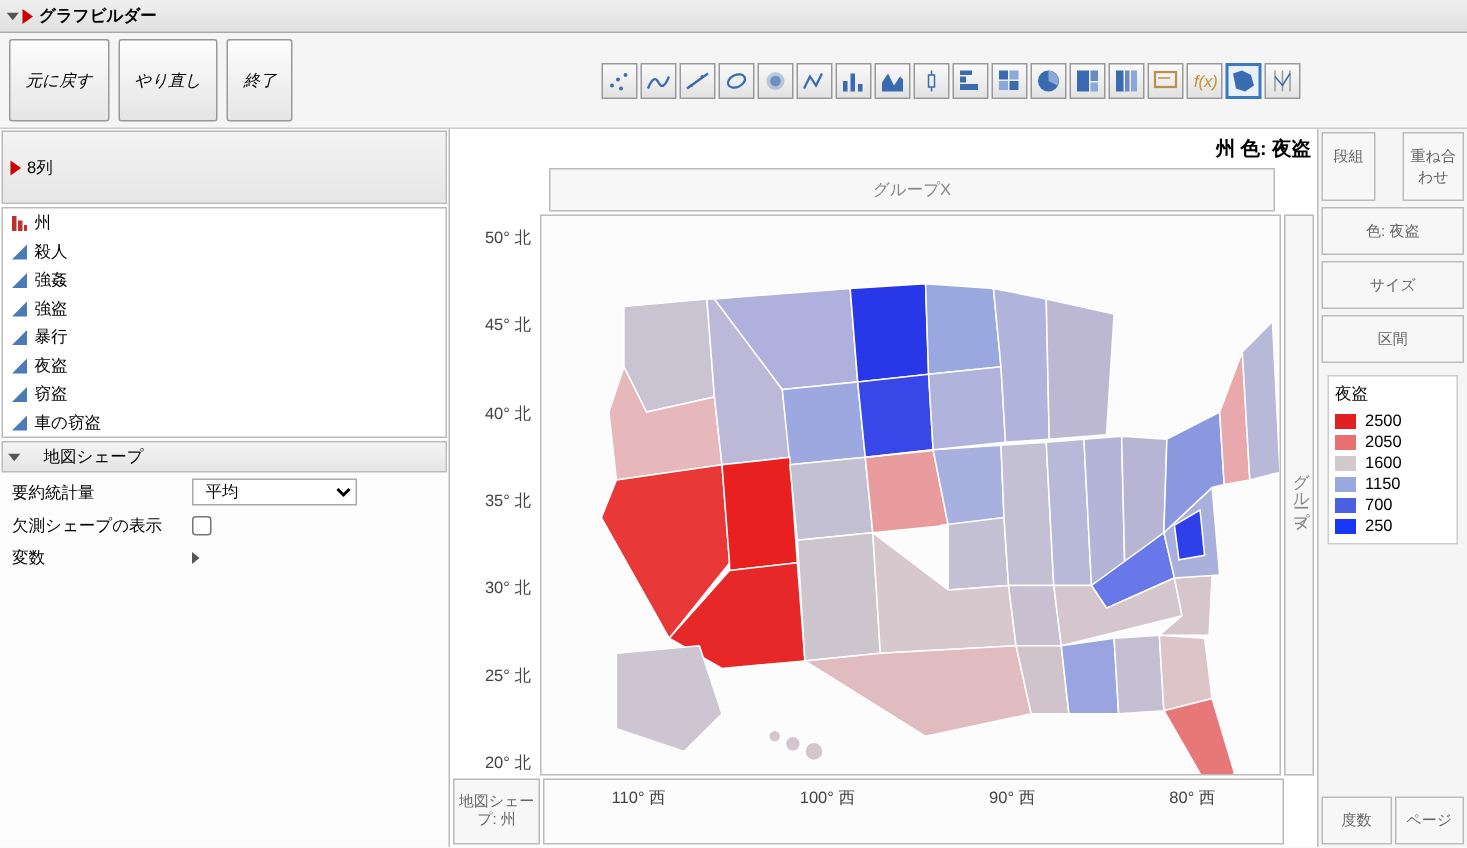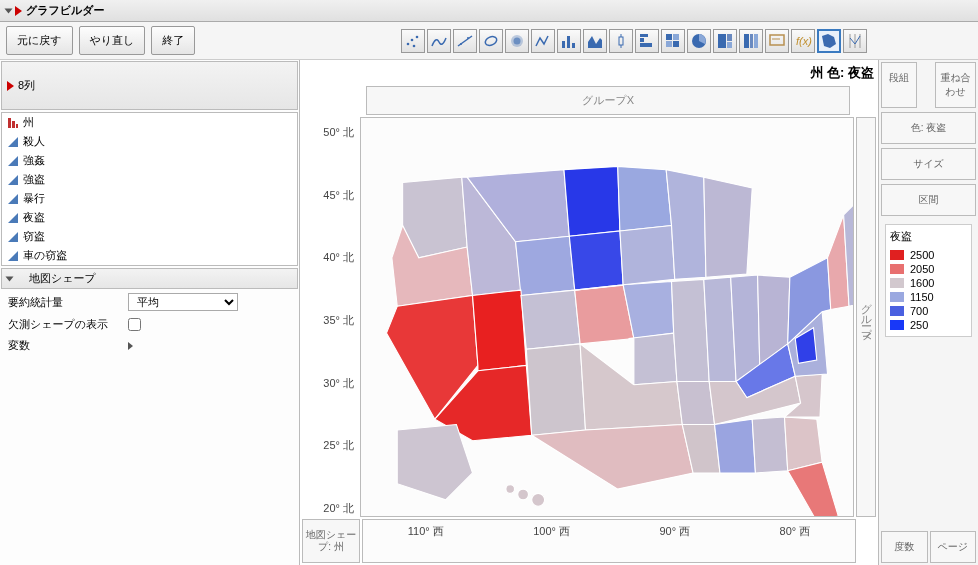--- a/index.html
+++ b/index.html
@@ -3,21 +3,21 @@
 <meta charset="utf-8">
 <style>
 * { box-sizing: border-box; margin: 0; padding: 0; font-family: "Meiryo", "MS PGothic", sans-serif; font-size: 11px; }
 body { background: #f4f4f4; width: 978px; height: 565px; overflow: hidden; }
 .app { display: flex; flex-direction: column; height: 100%; }
 .titlebar { display: flex; align-items: center; background: linear-gradient(#f0f0f0, #e0e0e0); border-bottom: 1px solid #aaa; padding: 3px 6px; gap: 4px; }
 .disclosure { width: 0; height: 0; border-left: 5px solid #555; border-top: 4px solid transparent; border-bottom: 4px solid transparent; cursor: pointer; }
 .disclosure.open { transform: rotate(90deg); }
 .red-tri { width: 0; height: 0; border-left: 7px solid #c00; border-top: 5px solid transparent; border-bottom: 5px solid transparent; display: inline-block; }
 .toolbar { display: flex; align-items: center; padding: 4px 6px; gap: 6px; background: #f5f5f5; border-bottom: 1px solid #ccc; }
-.btn { background: linear-gradient(#fdfdfd, #e5e5e5); border: 1px solid #999; padding: 6px 10px; cursor: pointer; border-radius: 2px; }
+.btn { background: linear-gradient(#fdfdfd, #e5e5e5); border: 1px solid #999; padding: 19px 10px; cursor: pointer; border-radius: 2px; font-style: italic; }
 .chart-icons { display: flex; gap: 2px; margin-left: 200px; }
 .cicon { width: 24px; height: 24px; border: 1px solid #999; background: linear-gradient(#fafafa,#e2e2e2); display: flex; align-items: center; justify-content: center; cursor: pointer; }
 .cicon.selected { border: 2px solid #3a7ac0; background: #e8f0fa; }
 .cicon svg { width: 18px; height: 18px; }
 .main { display: flex; flex: 1; overflow: hidden; }
 .left { width: 300px; border-right: 1px solid #bbb; display: flex; flex-direction: column; background: #fdfdfd; }
 .col-header { display: flex; align-items: center; gap: 4px; background: linear-gradient(#f3f3f3,#e6e6e6); border: 1px solid #bbb; padding: 16px 5px; margin: 1px; }
 .col-list { border: 1px solid #bbb; margin: 1px; flex: none; background: #fff; max-height: 175px; overflow: hidden; }
 .col-item { display: flex; align-items: center; gap: 5px; padding: 2px 6px; cursor: pointer; }
 .nominal-icon { display:inline-block; width:10px; height:10px; }

